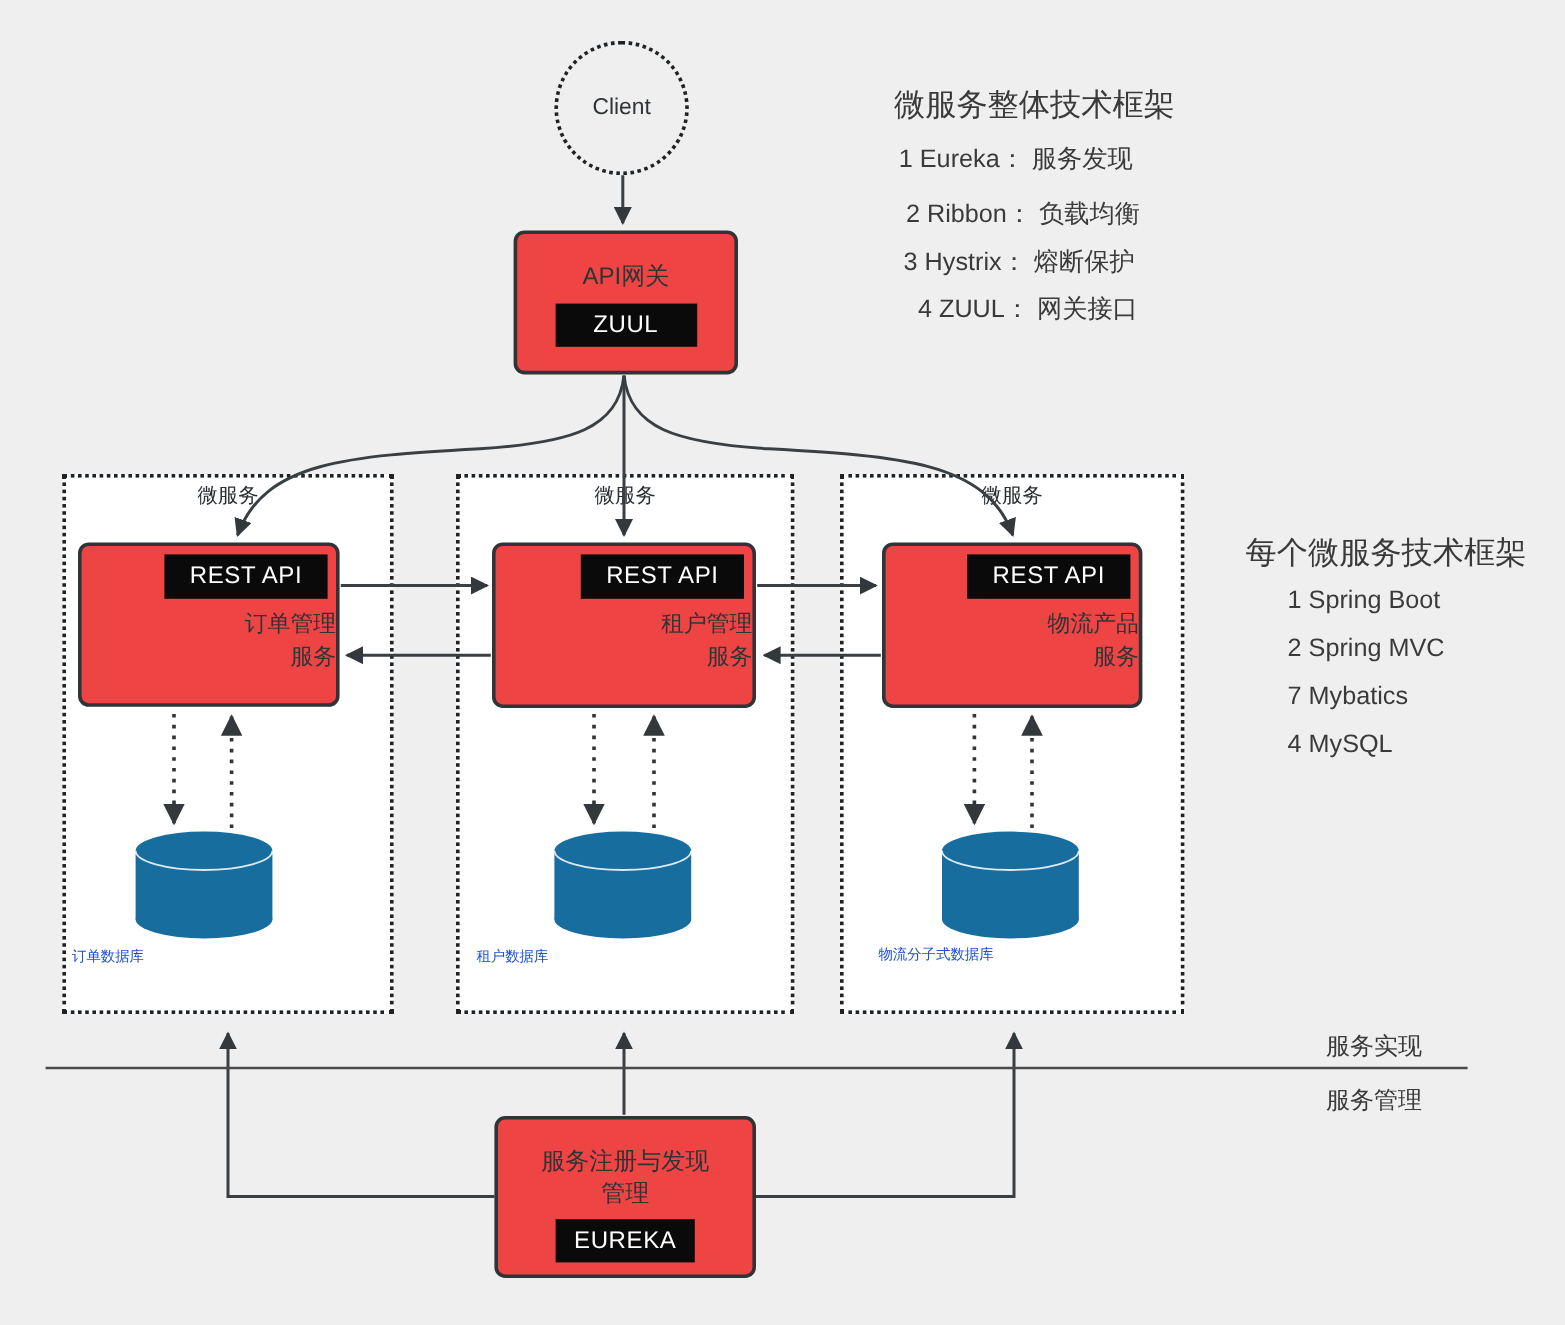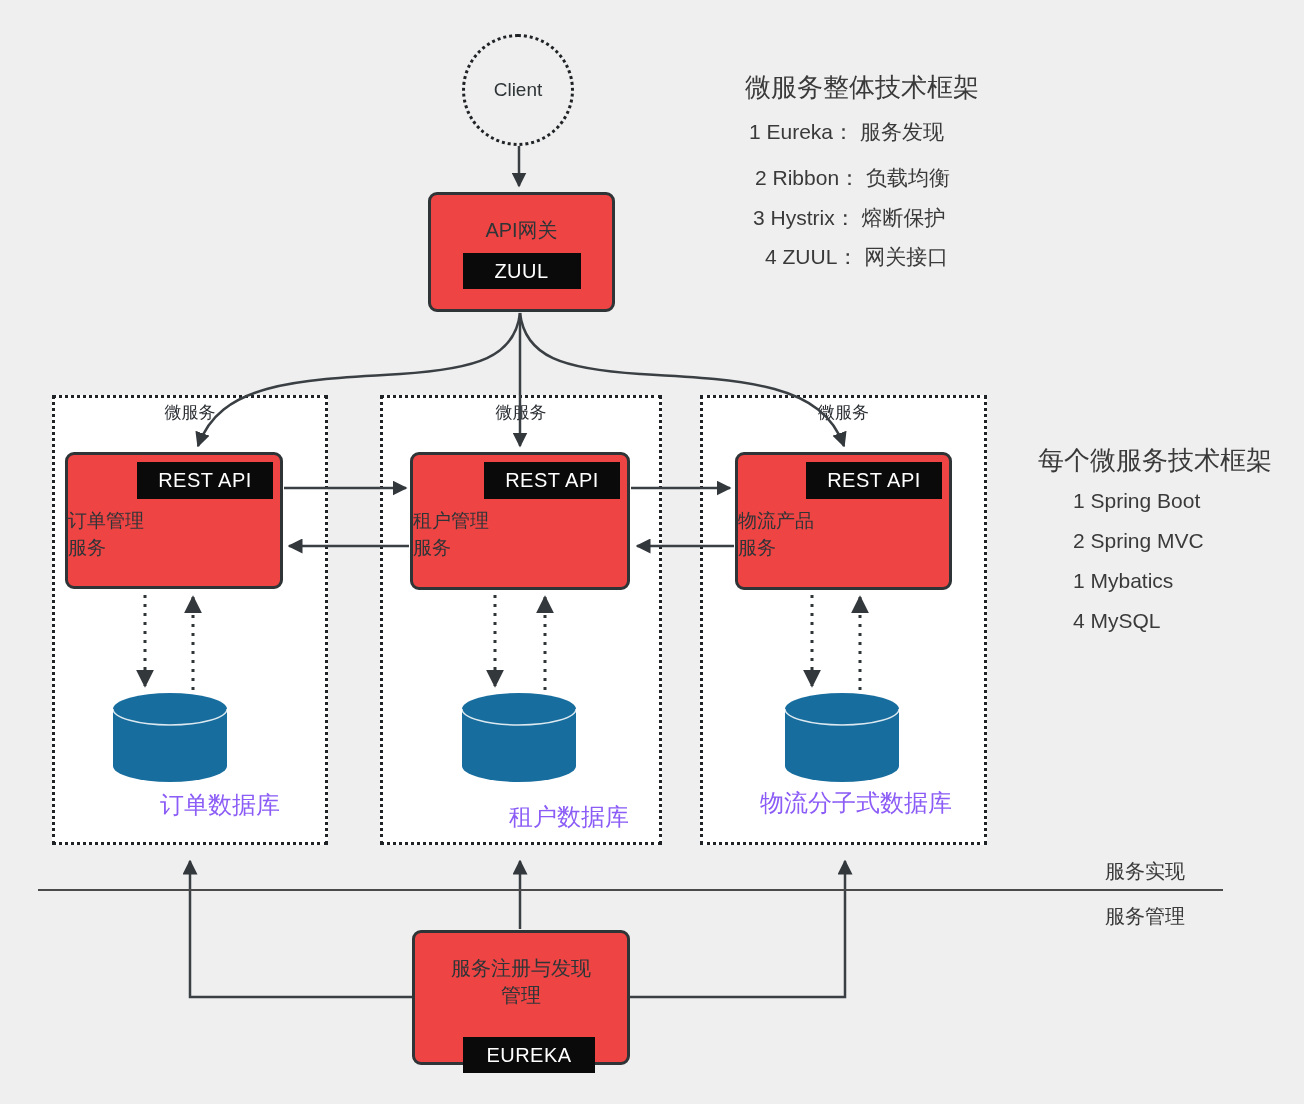--- a/index.html
+++ b/index.html
@@ -8,35 +8,35 @@
   #canvas { position:relative; width:1304px; height:1104px; background:#efefef; overflow:hidden; }
   #wires { position:absolute; left:0; top:0; z-index:2; }
 
   .dotgroup { position:absolute; z-index:1; background:#ffffff; border:3px dotted #1f2326; }
   .grouplabel { margin-top:3px; text-align:center; font-size:17px; color:#2b2f33; }
 
   .node { position:absolute; z-index:3; background:#ef4444; border:3px solid #2f3437; border-radius:9px; }
   .badge { position:absolute; background:#0a0a0a; color:#ffffff; text-align:center;
            font-size:20px; letter-spacing:0.5px; }
   .svc-badge { top:7px; right:7px; width:136px; height:37px; line-height:37px; }
-  .svc-name { position:absolute; top:52px; left:0; width:100%; text-align:left;
+  .svc-name { position:absolute; top:52px; left:0; width:100%; text-align:right;
               font-size:19px; line-height:27px; color:#2f3437; }
 
   .gateway-title { position:absolute; top:22px; left:0; width:100%; text-align:center; font-size:20px; color:#2f3437; }
   .gw-badge { top:58px; left:50%; margin-left:-59px; width:118px; height:36px; line-height:36px; }
 
   .client { position:absolute; z-index:3; left:462px; top:34px; width:112px; height:112px;
             border:3px dotted #1f2326; border-radius:50%; text-align:center; line-height:106px;
             font-size:19px; color:#2f3437; }
 
-  .dblabel { position:absolute; z-index:3; width:220px; text-align:right; font-size:24px; color:#8b5cf6; }
+  .dblabel { position:absolute; z-index:3; width:220px; text-align:left; font-size:12px; color:#1d4ed8; }
 
   .registry-title { position:absolute; top:22px; left:0; width:100%; text-align:center;
                     font-size:20px; line-height:27px; color:#2f3437; }
-  .rg-badge { top:83px; left:50%; margin-left:-58px; width:132px; height:36px; line-height:36px;margin-top:21px; }
+  .rg-badge { top:83px; left:50%; margin-left:-58px; width:116px; height:36px; line-height:36px; }
 
   .legend { position:absolute; z-index:3; }
   .legend-title { font-size:26px; color:#3a3a3a; }
   .legend-item { position:absolute; font-size:21px; color:#3a3a3a; white-space:nowrap; }
 
   .layer-label { position:absolute; z-index:3; font-size:20px; color:#3a3a3a; }
 </style>
 </head>
 <body>
 
@@ -131,21 +131,21 @@
   </div>
   <div class="node" style="left:735px; top:452px; width:217px; height:138px;">
     <div class="badge svc-badge">REST API</div>
     <div class="svc-name">
       <div>物流产品</div>
       <div>服务</div>
     </div>
   </div>
 
   <div class="dblabel" style="left:60px; top:789px;">订单数据库</div>
-  <div class="dblabel" style="left:409px; top:789px;margin-top:12px;">租户数据库</div>
+  <div class="dblabel" style="left:397px; top:789px;">租户数据库</div>
   <div class="dblabel" style="left:732px; top:787px;">物流分子式数据库</div>
 
   <div class="node" style="left:412px; top:930px; width:218px; height:135px;">
     <div class="registry-title">
       <div>服务注册与发现</div>
       <div>管理</div>
     </div>
     <div class="badge rg-badge">EUREKA</div>
   </div>
 
@@ -154,20 +154,20 @@
     <div class="legend-item" style="left:4px; top:48px;">1 Eureka： 服务发现</div>
     <div class="legend-item" style="left:10px; top:94px;">2 Ribbon： 负载均衡</div>
     <div class="legend-item" style="left:8px; top:134px;">3 Hystrix： 熔断保护</div>
     <div class="legend-item" style="left:0px; top:173px;margin-left:20px;">4 ZUUL： 网关接口</div>
   </div>
 
   <div class="legend" style="left:1038px; top:443px; width:260px; height:210px;">
     <div class="legend-title">每个微服务技术框架</div>
     <div class="legend-item" style="left:35px; top:46px;">1 Spring Boot</div>
     <div class="legend-item" style="left:35px; top:86px;">2 Spring MVC</div>
-    <div class="legend-item" style="left:35px; top:126px;">1 Mybatics</div>
+    <div class="legend-item" style="left:35px; top:126px;">7 Mybatics</div>
     <div class="legend-item" style="left:35px; top:166px;">4 MySQL</div>
   </div>
 
   <div class="layer-label" style="left:1105px; top:858px;">服务实现</div>
   <div class="layer-label" style="left:1105px; top:903px;">服务管理</div>
 
 </div>
 
 </body></html>

